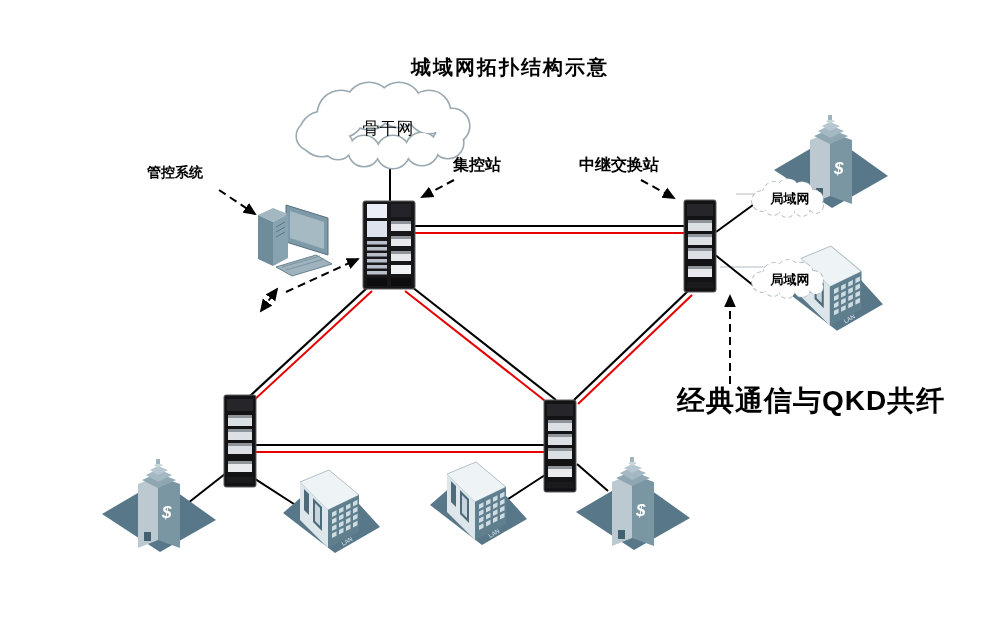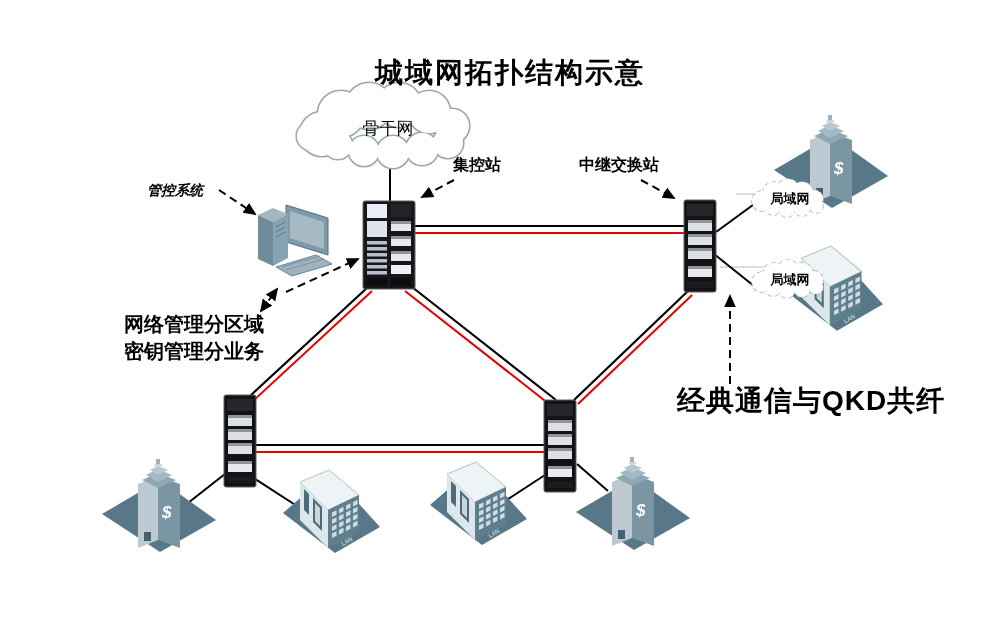--- a/index.html
+++ b/index.html
@@ -200,22 +200,18 @@
   <g stroke="#000" stroke-width="2" stroke-dasharray="8 5" fill="none">
     <line x1="219" y1="190" x2="255" y2="214" marker-end="url(#ah)"></line>
     <line x1="286" y1="292" x2="358" y2="259" marker-end="url(#ah)"></line>
     <line x1="261" y1="311" x2="277" y2="289" marker-start="url(#ah)" marker-end="url(#ah)"></line>
     <line x1="454" y1="180" x2="422" y2="197" marker-end="url(#ah)"></line>
     <line x1="641" y1="180" x2="674" y2="198" marker-end="url(#ah)"></line>
     <line x1="730" y1="384" x2="730" y2="296" marker-end="url(#ah)"></line>
   </g>
 </svg>
 
-<div class="lbl title" style="left:360px;top:54px;width:300px;text-align:center;font-size:28px;">城域网拓扑结构示意</div>
-<div class="lbl" style="left:147px;top:182px;font-size:14px;font-style:italic;">管控系统</div>
+<div class="lbl title" style="left:360px;top:54px;width:300px;text-align:center;font-size:20px;">城域网拓扑结构示意</div>
+<div class="lbl" style="left:147px;top:164px;font-size:14px;">管控系统</div>
 <div class="lbl" style="left:453px;top:155px;font-size:16px;">集控站</div>
 <div class="lbl" style="left:579px;top:155px;font-size:16px;">中继交换站</div>
-<div class="lbl" style="left:124px;top:311px;font-size:20px;line-height:27px;">
-  <div>网络管理分区域</div>
-  <div>密钥管理分业务</div>
-</div>
 <div class="lbl" style="left:677px;top:382px;font-size:28px;letter-spacing:1px;">经典通信与QKD共纤</div>
 </div>
 
 </body></html>

